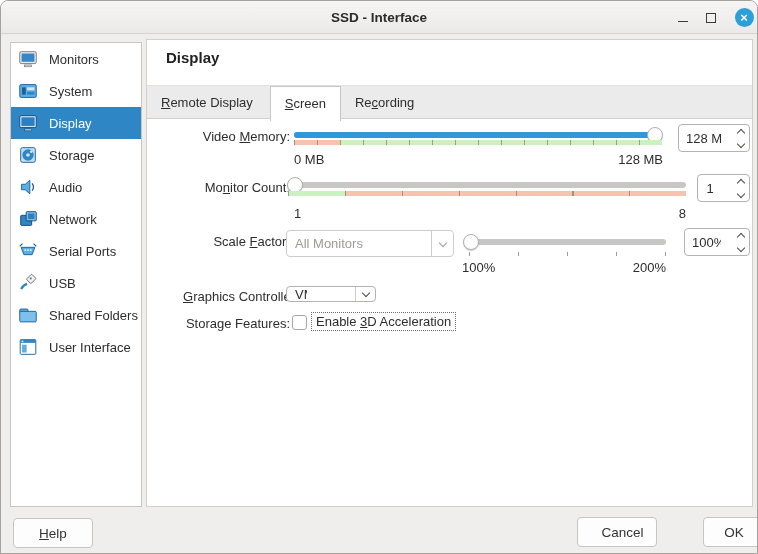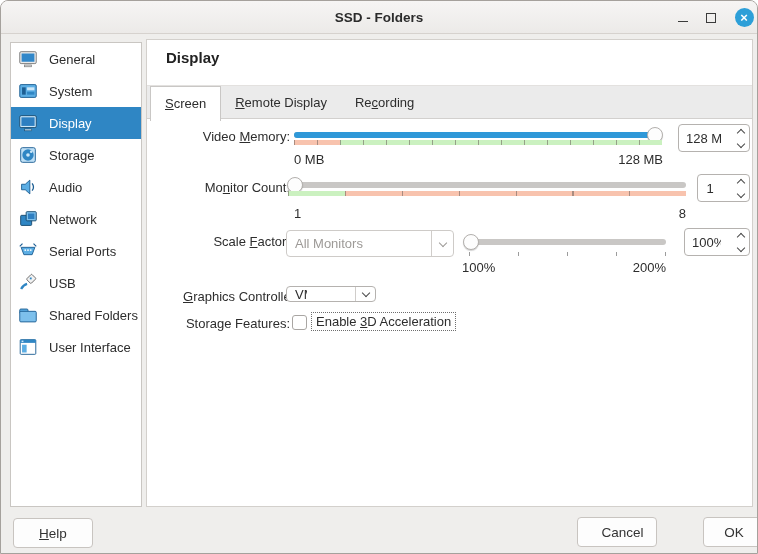--- a/index.html
+++ b/index.html
@@ -97,42 +97,42 @@
   .pushbtn { position:absolute; height:30px; background:#fdfdfd; border:1px solid #c8c4c0;
              border-radius:4px; font-size:13.5px; color:#333; display:flex;
              align-items:center; justify-content:center; }
 </style>
 </head>
 <body>
 
 <div class="window">
 
   <div class="titlebar">
-    <div class="title">SSD - Folders</div>
+    <div class="title">SSD - Interface</div>
     <div class="win-btn btn-min">
         <div class="glyph-min"></div>
       </div>
     <div class="win-btn btn-max">
         <div class="glyph-max"></div>
       </div>
     <div class="win-btn btn-close">
         <div class="glyph-close">×</div>
       </div>
   </div>
 
   <div class="sidebar">
     <div class="side-item">
       <span class="ico">
         <svg width="22" height="22" viewBox="0 0 24 24">
             <rect x="3" y="4" width="18" height="13" rx="1.5" fill="#e9e9e9" stroke="#777"></rect>
             <rect x="5" y="6" width="14" height="9" fill="#3187c9"></rect>
             <rect x="8" y="18.5" width="8" height="2" fill="#d6d6d6" stroke="#777" stroke-width="0.7"></rect>
           </svg>
       </span>
-      <span class="lbl">General</span>
+      <span class="lbl">Monitors</span>
     </div>
     <div class="side-item">
       <span class="ico">
         <svg width="22" height="22" viewBox="0 0 24 24">
             <rect x="3" y="5" width="18" height="14" rx="1.5" fill="#5caee4" stroke="#1c5e93"></rect>
             <rect x="5.5" y="8" width="4" height="8" fill="#1c5e93"></rect>
             <rect x="11" y="8" width="8" height="3.2" fill="#cde8f9"></rect>
             <rect x="11" y="12.8" width="8" height="3.2" fill="#2f86c4"></rect>
           </svg>
       </span>
@@ -219,22 +219,22 @@
           </svg>
       </span>
       <span class="lbl">User Interface</span>
     </div>
   </div>
 
   <div class="main">
     <div class="main-title">Display</div>
 
     <div class="tabbar">
+      <div class="tab"><u>R</u>emote Display</div>
       <div class="tab active"><u>S</u>creen</div>
-      <div class="tab"><u>R</u>emote Display</div>
       <div class="tab">Re<u>c</u>ording</div>
     </div>
 
     <div class="row-label" style="top:89px;">Video <u>M</u>emory:</div>
     <div class="slider" style="left:147px; top:87px; width:368px;">
       <div class="track"></div>
       <div class="fill" style="width:100%;"></div>
       <div class="handle" style="left:353px;"></div>
     </div>
     <div class="tickstrip vm-strip" style="left:147px; top:100px; width:368px;"></div>

